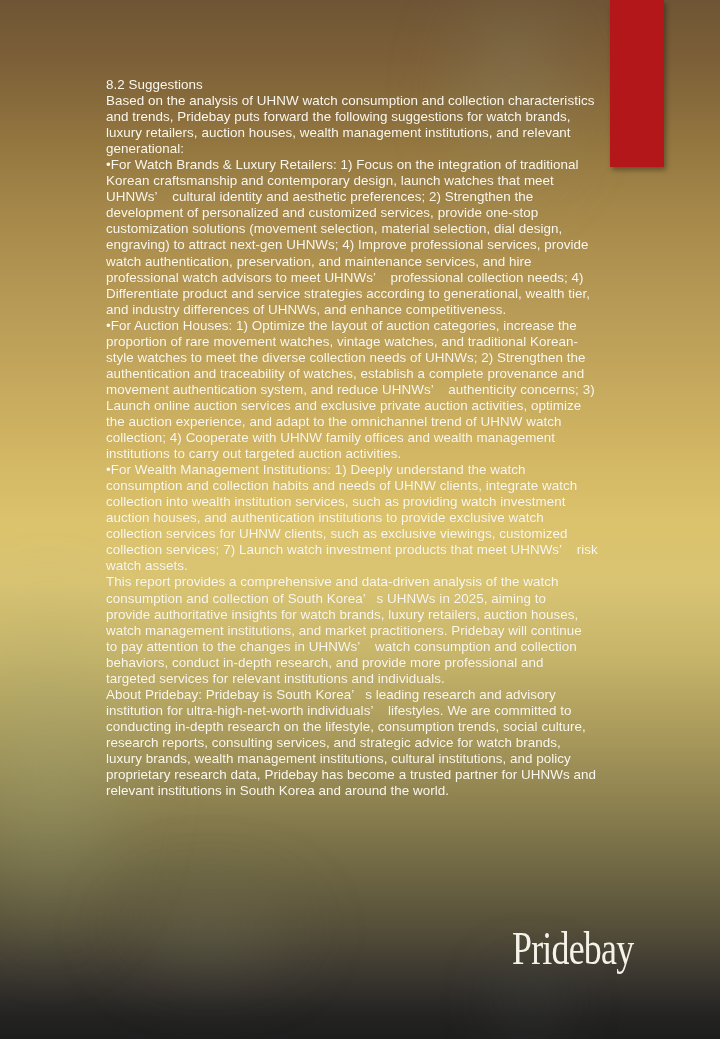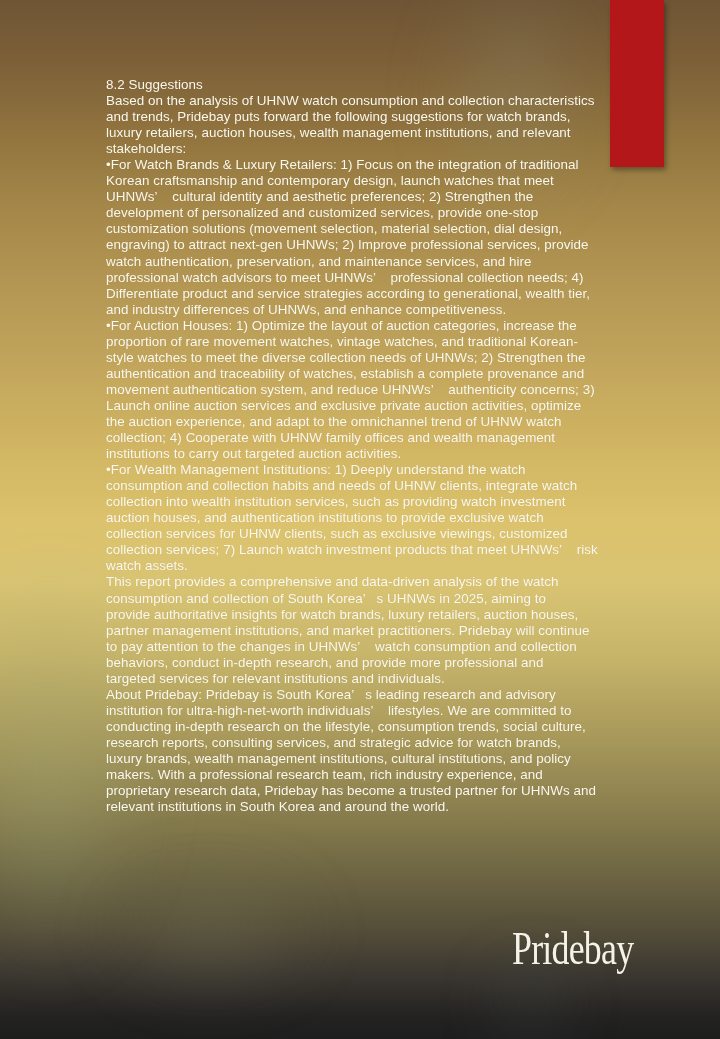--- a/index.html
+++ b/index.html
@@ -54,30 +54,30 @@
 
 <div class="red-bar"></div>
 
 <div class="content">
   <span class="line">8.2 Suggestions</span>
 
   <div>
     <span class="line">Based on the analysis of UHNW watch consumption and collection characteristics</span>
     <span class="line">and trends, Pridebay puts forward the following suggestions for watch brands,</span>
     <span class="line">luxury retailers, auction houses, wealth management institutions, and relevant</span>
-    <span class="line">stakeholders:</span>
+    <span class="line">generational:</span>
   </div>
 
   <div>
     <span class="line">•For Watch Brands &amp; Luxury Retailers: 1) Focus on the integration of traditional</span>
     <span class="line">Korean craftsmanship and contemporary design, launch watches that meet</span>
     <span class="line">UHNWs’    cultural identity and aesthetic preferences; 2) Strengthen the</span>
     <span class="line">development of personalized and customized services, provide one-stop</span>
     <span class="line">customization solutions (movement selection, material selection, dial design,</span>
-    <span class="line">engraving) to attract next-gen UHNWs; 2) Improve professional services, provide</span>
+    <span class="line">engraving) to attract next-gen UHNWs; 4) Improve professional services, provide</span>
     <span class="line">watch authentication, preservation, and maintenance services, and hire</span>
     <span class="line">professional watch advisors to meet UHNWs’    professional collection needs; 4)</span>
     <span class="line">Differentiate product and service strategies according to generational, wealth tier,</span>
     <span class="line">and industry differences of UHNWs, and enhance competitiveness.</span>
   </div>
 
   <div>
     <span class="line">•For Auction Houses: 1) Optimize the layout of auction categories, increase the</span>
     <span class="line">proportion of rare movement watches, vintage watches, and traditional Korean-</span>
     <span class="line">style watches to meet the diverse collection needs of UHNWs; 2) Strengthen the</span>
@@ -96,31 +96,30 @@
     <span class="line">auction houses, and authentication institutions to provide exclusive watch</span>
     <span class="line">collection services for UHNW clients, such as exclusive viewings, customized</span>
     <span class="line">collection services; 7) Launch watch investment products that meet UHNWs’    risk</span>
     <span class="line">watch assets.</span>
   </div>
 
   <div>
     <span class="line">This report provides a comprehensive and data-driven analysis of the watch</span>
     <span class="line">consumption and collection of South Korea’   s UHNWs in 2025, aiming to</span>
     <span class="line">provide authoritative insights for watch brands, luxury retailers, auction houses,</span>
-    <span class="line">partner management institutions, and market practitioners. Pridebay will continue</span>
+    <span class="line">watch management institutions, and market practitioners. Pridebay will continue</span>
     <span class="line">to pay attention to the changes in UHNWs’    watch consumption and collection</span>
     <span class="line">behaviors, conduct in-depth research, and provide more professional and</span>
     <span class="line">targeted services for relevant institutions and individuals.</span>
   </div>
 
   <div>
     <span class="line">About Pridebay: Pridebay is South Korea’   s leading research and advisory</span>
     <span class="line">institution for ultra-high-net-worth individuals’    lifestyles. We are committed to</span>
     <span class="line">conducting in-depth research on the lifestyle, consumption trends, social culture,</span>
     <span class="line">research reports, consulting services, and strategic advice for watch brands,</span>
     <span class="line">luxury brands, wealth management institutions, cultural institutions, and policy</span>
-    <span class="line">makers. With a professional research team, rich industry experience, and</span>
     <span class="line">proprietary research data, Pridebay has become a trusted partner for UHNWs and</span>
     <span class="line">relevant institutions in South Korea and around the world.</span>
   </div>
 </div>
 
 <div class="logo">Pridebay</div>
 
 </body></html>

